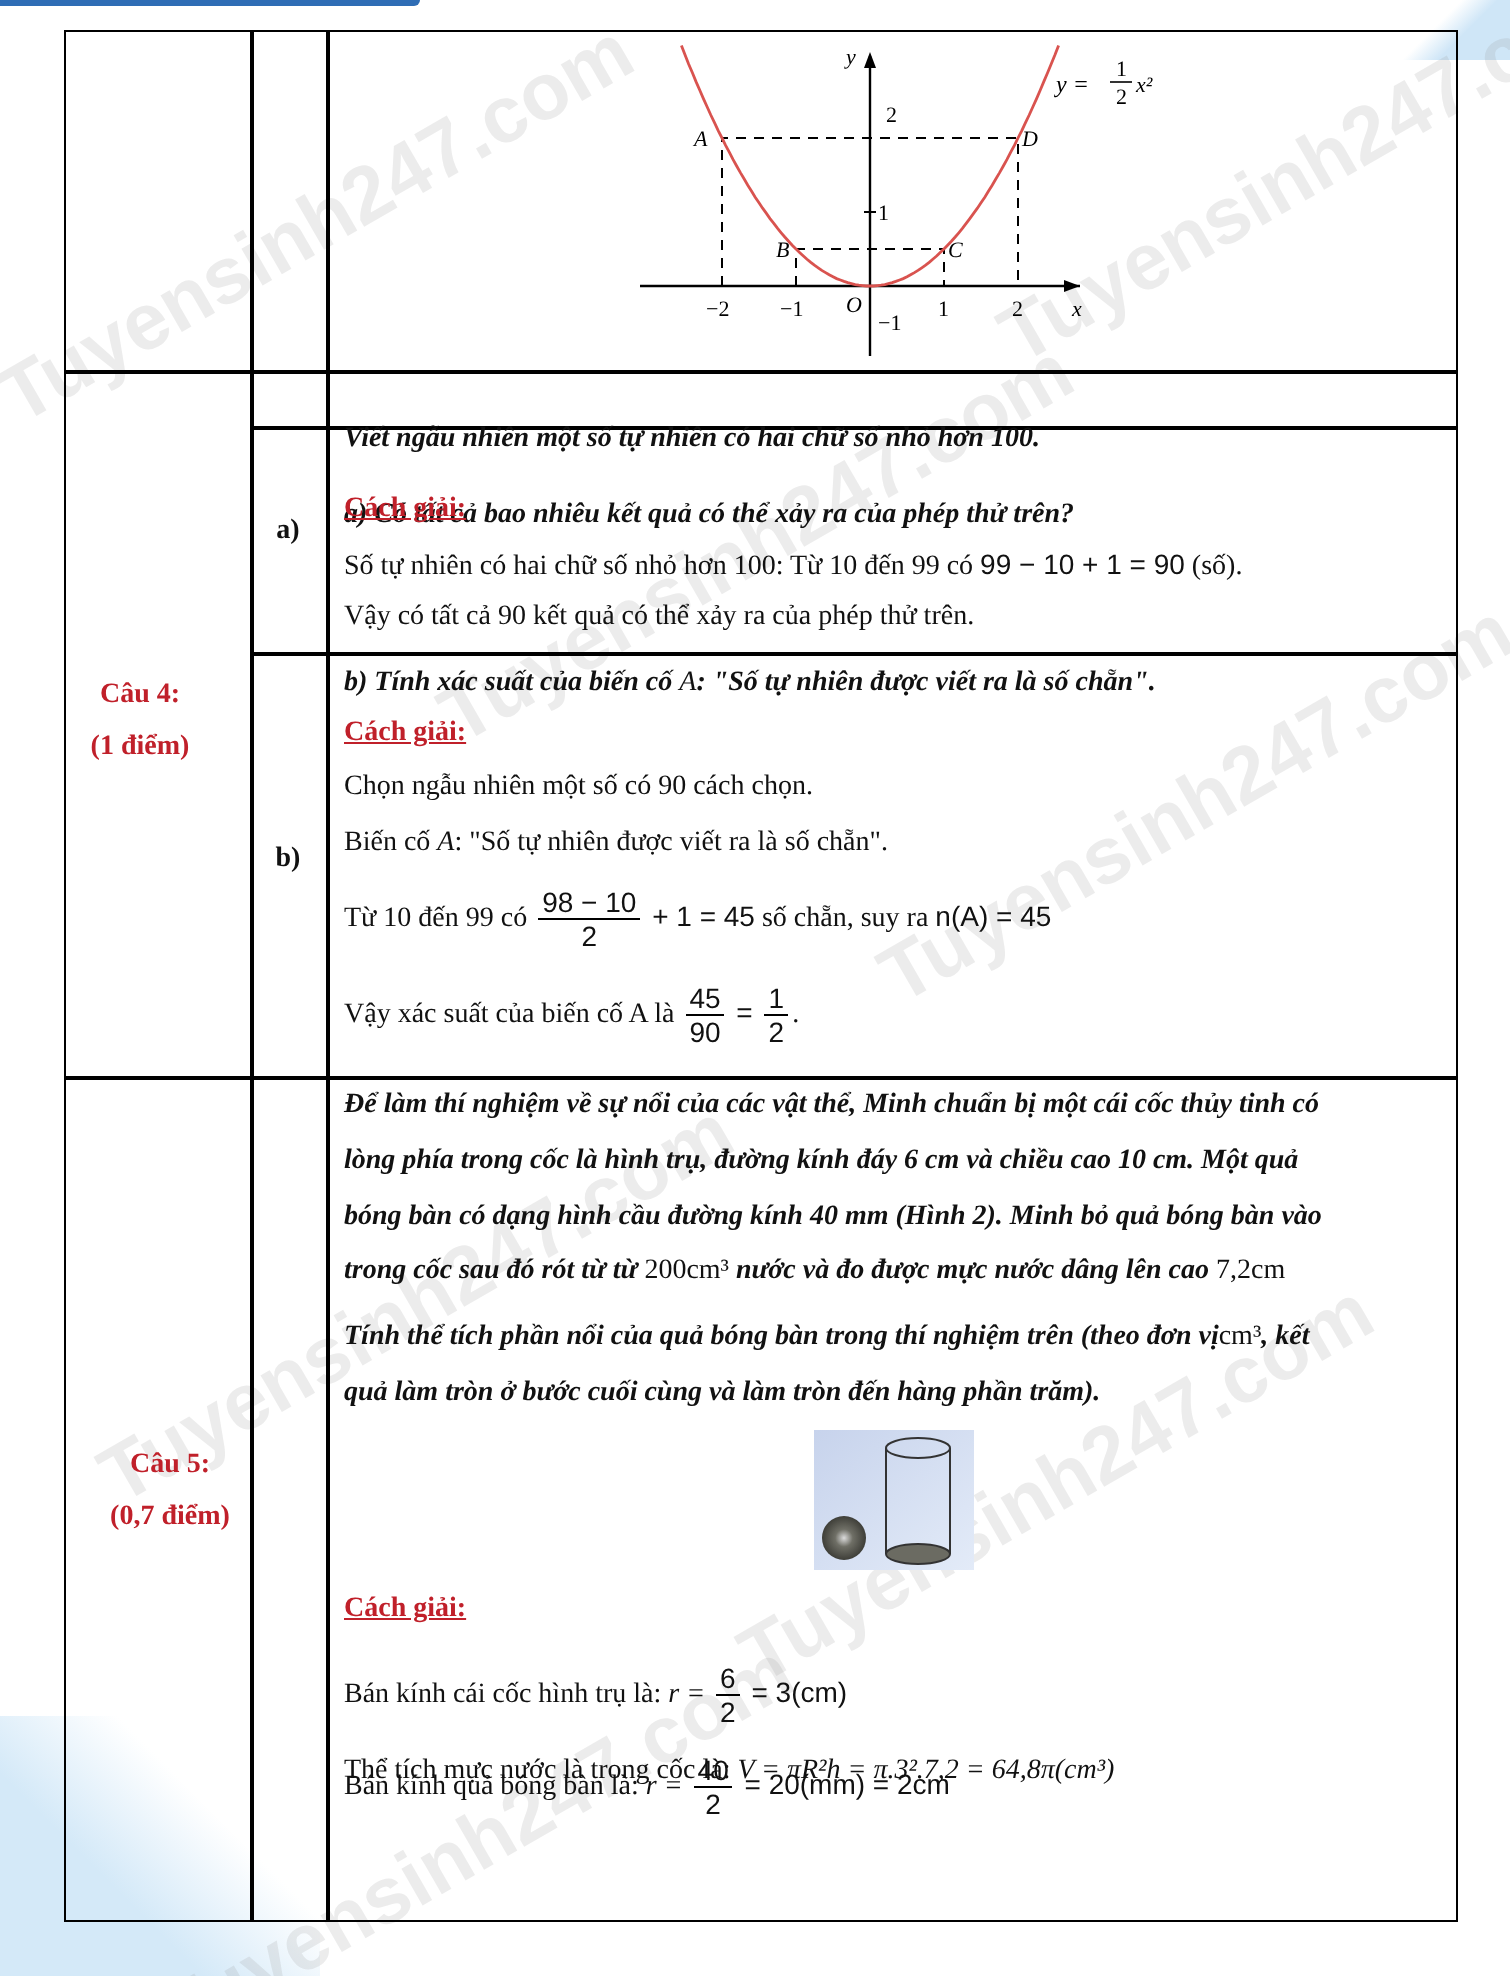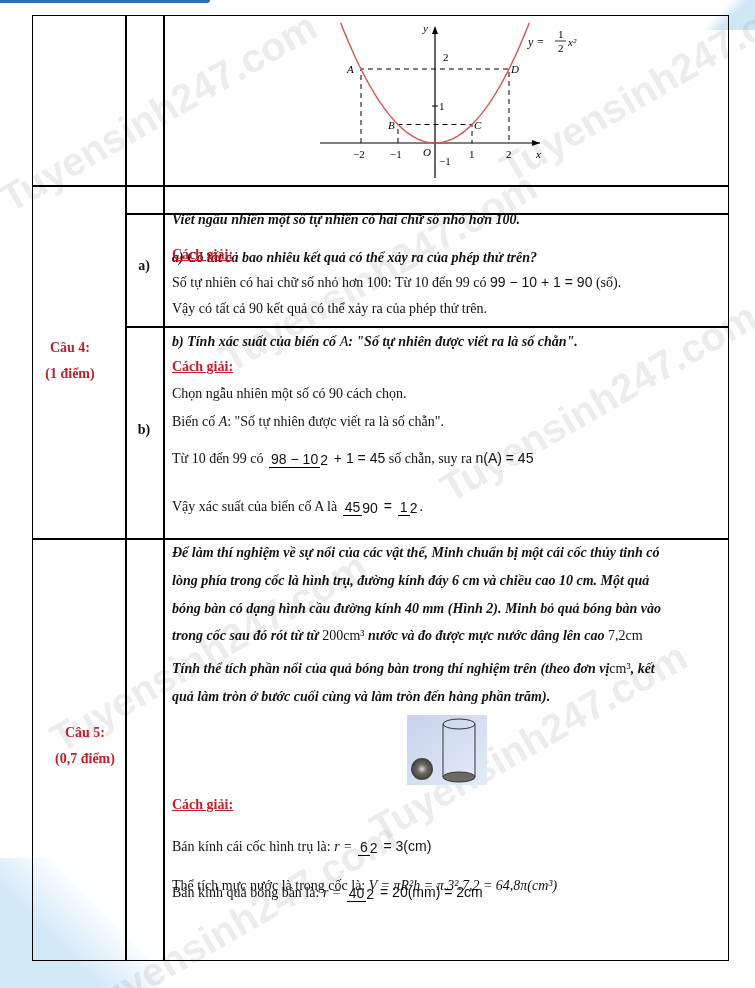--- a/index.html
+++ b/index.html
@@ -14,21 +14,21 @@
         font-weight:bold; font-size:40px; transform:rotate(-30deg); white-space:nowrap; pointer-events:none; }
 
   .tbl { position:absolute; left:32px; top:15px; width:697px; height:946px; border:1.5px solid #000; box-sizing:border-box; }
   .line-v, .line-h { position:absolute; background:#000; }
   .cell { position:absolute; box-sizing:border-box; }
   .qlabel { color:#c0202a; font-weight:bold; font-size:14px; text-align:center; line-height:26px; }
   .sublabel { font-weight:bold; font-size:14px; text-align:center; }
   .t { position:absolute; left:172px; font-size:14px; white-space:nowrap; line-height:18px; }
   .bi { font-weight:bold; font-style:italic; }
   .red { color:#c0202a; font-weight:bold;text-decoration:underline; }
-  .frac { display:inline-flex; align-items:center; vertical-align:middle; margin:0 2px;
+  .frac { display:inline-flex; flex-direction:column; align-items:center; vertical-align:middle; margin:0 2px;
           font-family:"Liberation Sans", sans-serif; font-size:14px; line-height:16px; }
   .frac .num { border-bottom:1px solid #000; padding:0 2px; }
   .math { font-family:"Liberation Sans", sans-serif; }
   .mi { font-family:"Liberation Serif", serif; font-style:italic; }
 </style>
 </head>
 <body>
 
 <div class="topbar"></div>
 <div class="deco-tr"></div>

